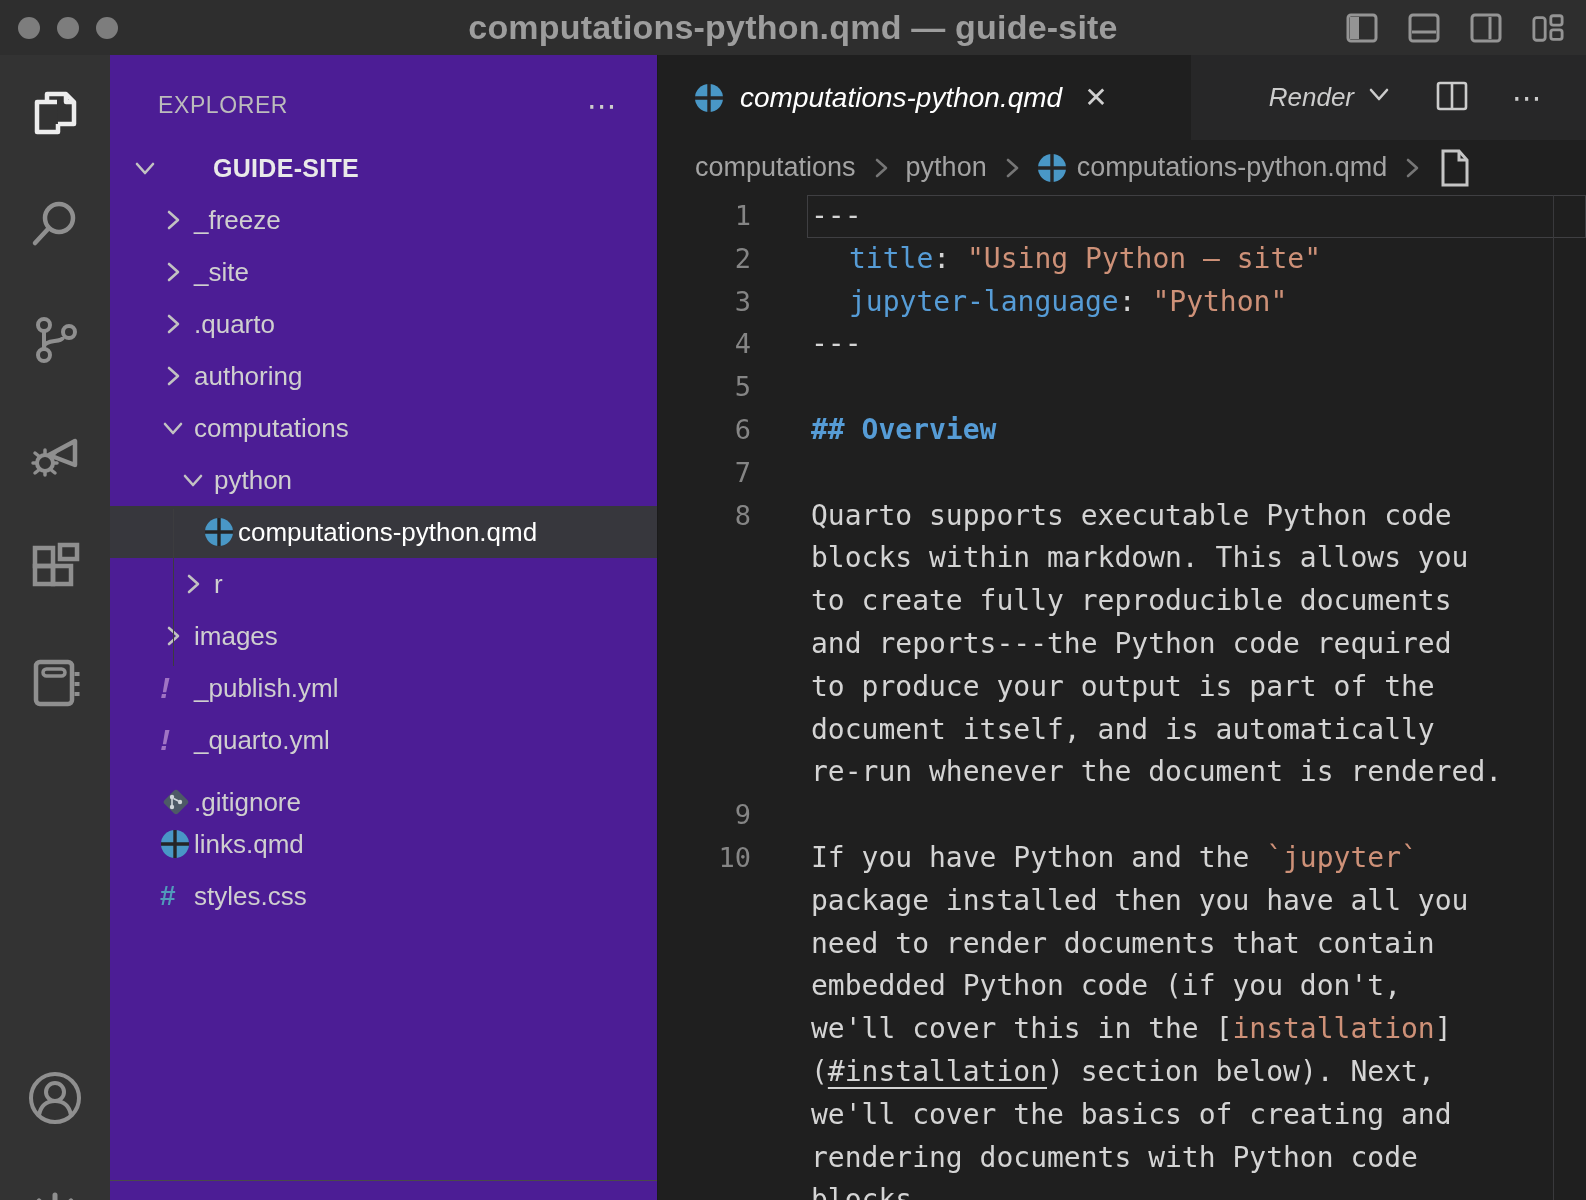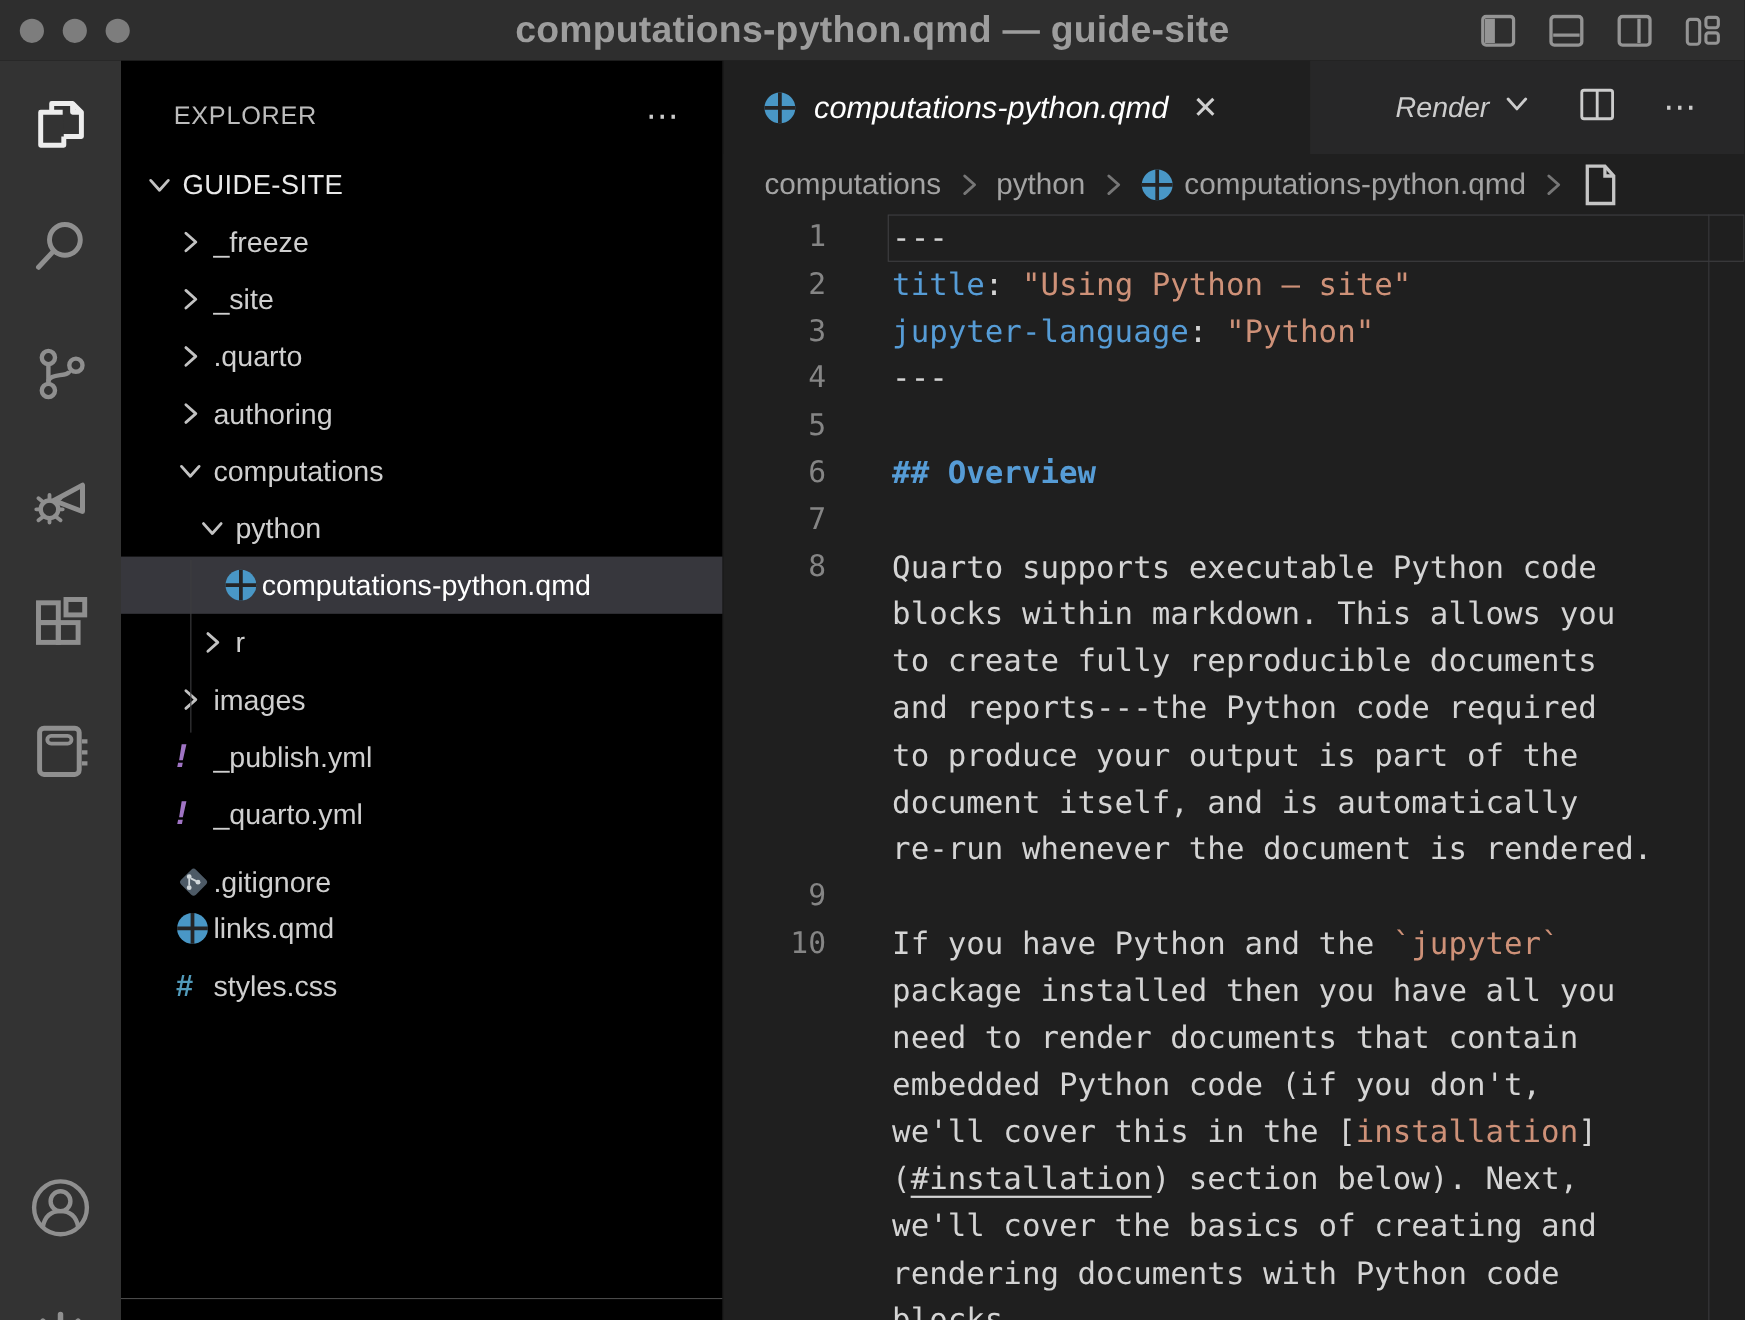--- a/index.html
+++ b/index.html
@@ -25,29 +25,29 @@
 
   
   .main{position:absolute;left:0;top:55px;width:1586px;height:1145px;display:flex;overflow:hidden;}
 
   
   .activitybar{position:relative;width:110px;height:1145px;background:#333333;flex:none;}
   .ab-item{position:absolute;left:0;width:110px;height:56px;display:flex;align-items:center;justify-content:center;color:#8f8f8f;}
   .ab-item.active{color:#ededed;}
 
   
-  .sidebar{position:relative;width:547px;height:1145px;background:#000000;flex:none;overflow:hidden;}
+  .sidebar{position:relative;width:547px;height:1145px;background:#4c1d95;flex:none;overflow:hidden;}
   .sb-header{position:absolute;left:0;top:28px;width:100%;height:44px;display:flex;align-items:center;}
   .sb-header .sb-title{padding-left:48px;color:#bcbcbc;font-size:23px;letter-spacing:.6px;}
   .sb-more{position:absolute;right:38px;top:0;height:44px;display:flex;align-items:center;color:#cccccc;font-size:30px;letter-spacing:2px;}
   .tree{position:absolute;left:0;top:87px;width:100%;}
   .tree-row{position:absolute;left:0;width:547px;height:52px;display:flex;align-items:center;color:#cfcfcf;font-size:26px;white-space:nowrap;}
   .tree-row.selected{background:#37373d;color:#ffffff;}
   .tree-row .slot{width:34px;flex:none;display:flex;align-items:center;justify-content:flex-start;color:#c2c2c2;}
-  .tree-row.root-row{font-weight:normal;color:#e9e9e9;font-size:25px;letter-spacing:.3px;}
+  .tree-row.root-row{font-weight:bold;color:#e9e9e9;font-size:25px;letter-spacing:.3px;gap:47px;}
   .indent-guide{position:absolute;width:1px;background:#3c3c3f;}
   .outline-sect{position:absolute;left:0;top:1125px;width:100%;border-top:1px solid #4a4a4a;height:60px;display:flex;align-items:flex-end;}
   .outline-row{display:flex;align-items:center;height:52px;margin-top:8px;padding-left:24px;color:#cccccc;font-weight:bold;font-size:23px;letter-spacing:.6px;}
 
   
   .editor{position:relative;flex:1;height:1145px;background:#1f1f1f;overflow:hidden;border-left:1px solid #1b1b1b;}
   .tabbar{position:absolute;left:0;top:0;width:100%;height:85px;background:#272728;display:flex;}
   .tab{position:relative;width:533px;height:85px;background:#1f1f1f;display:flex;align-items:center;flex:none;}
   .tab .tab-icon{margin-left:36px;display:flex;align-items:center;}
   .tab .tab-title{margin-left:16px;color:#ffffff;font-size:28px;font-style:italic;}
@@ -59,21 +59,21 @@
   .bc-sep{margin:0 12px;color:#767676;display:flex;align-items:center;}
 
   
   .code{position:absolute;left:0;top:140px;right:0;bottom:0;overflow:hidden;
         font-family:"DejaVu Sans Mono","Liberation Mono",monospace;font-size:28px;line-height:42.8px;}
   .crow{display:flex;height:42.8px;white-space:pre;}
   .lnum{width:153px;flex:none;text-align:right;padding-right:60px;box-sizing:border-box;color:#858585;font-size:27px;}
   .ltext{flex:1;color:#d4d4d4;}
   .sg-plain{color:#d4d4d4;}
   .sg-punct{color:#d4d4d4;}
-  .sg-key{color:#569cd6;}
+  .sg-key{color:#569cd6;margin-left:38px;}
   .sg-str{color:#ce9178;}
   .sg-head{color:#569cd6;font-weight:bold;}
   .sg-codespan{color:#ce9178;}
   .sg-linktext{color:#ce9178;}
   .sg-linkurl{color:#d4d4d4;text-decoration:underline;text-underline-offset:6px;}
   .active-line-box{position:absolute;left:149px;right:0;top:140px;height:43px;border:1px solid #3f3f42;box-sizing:border-box;pointer-events:none;}
   .ruler{position:absolute;top:140px;bottom:0;width:1px;background:#39393c;right:32px;}
 </style>
 </head>
 <body>

